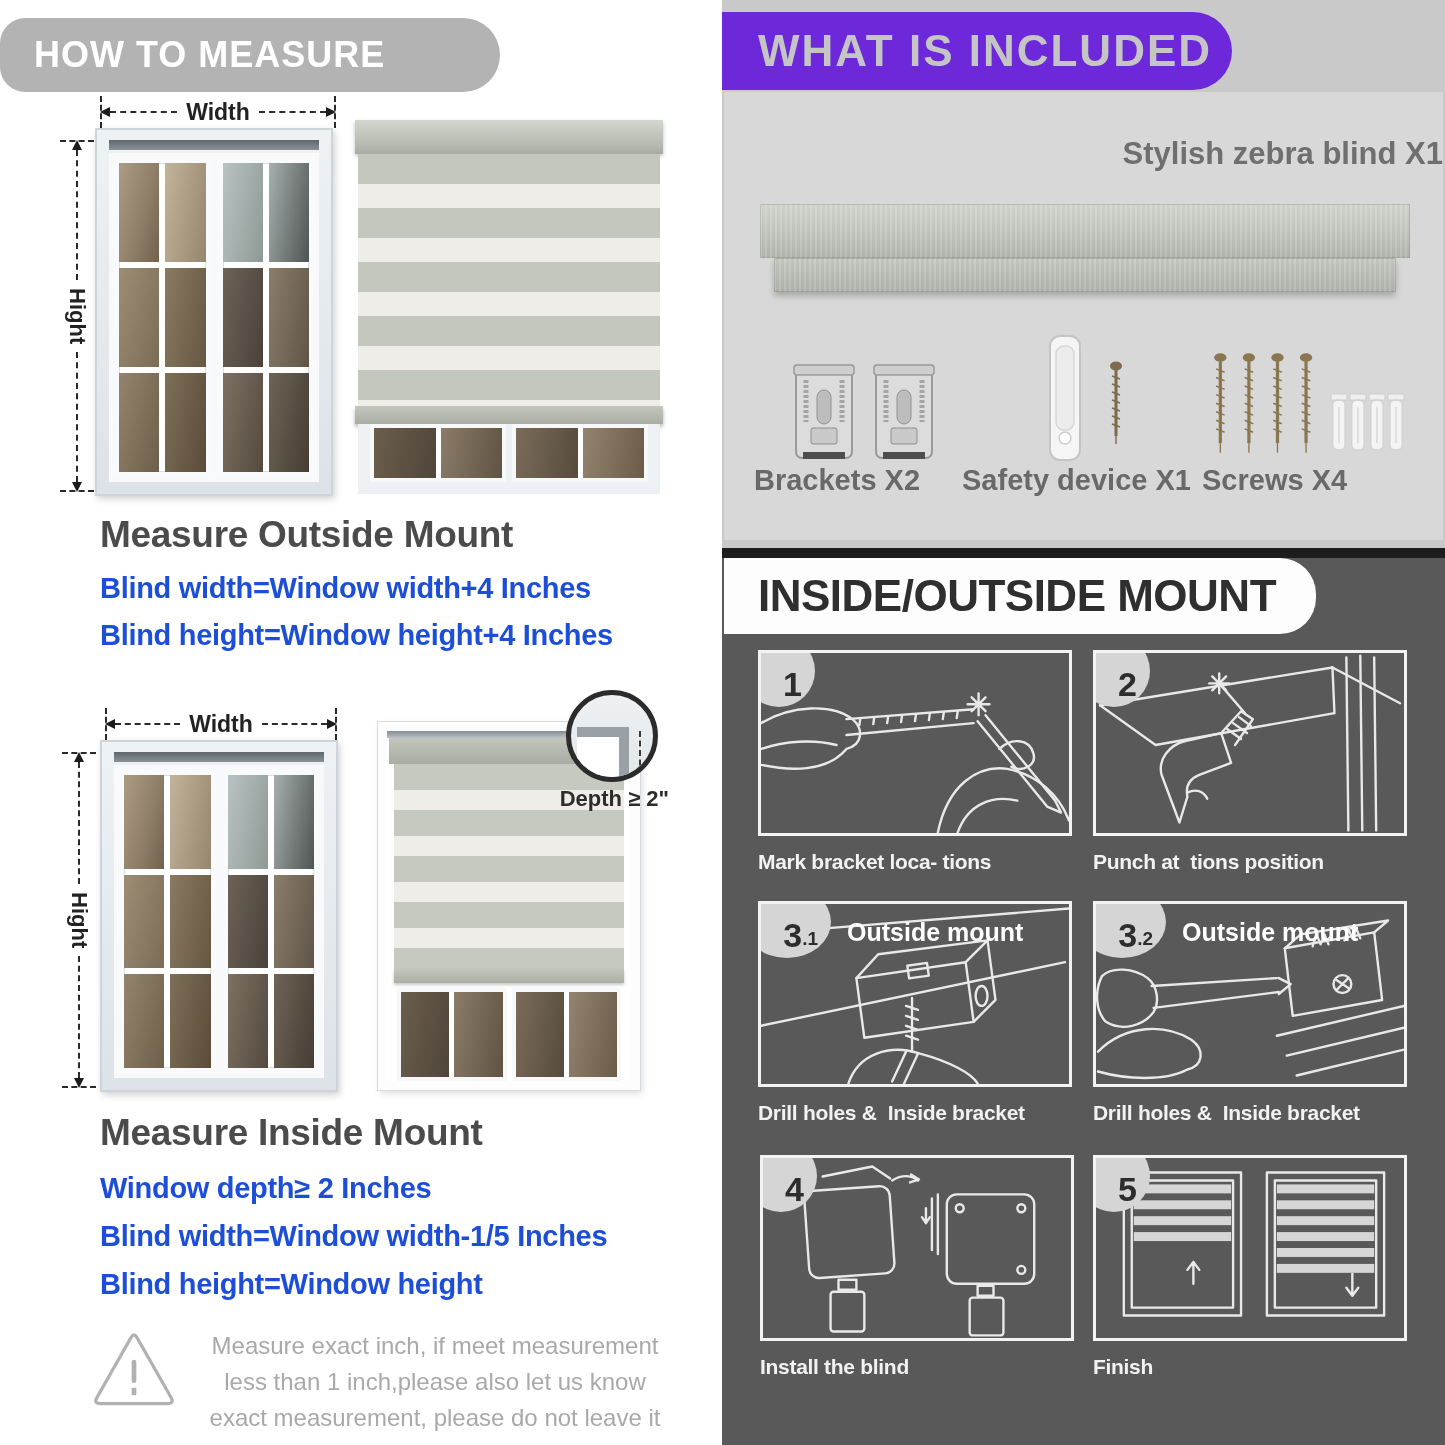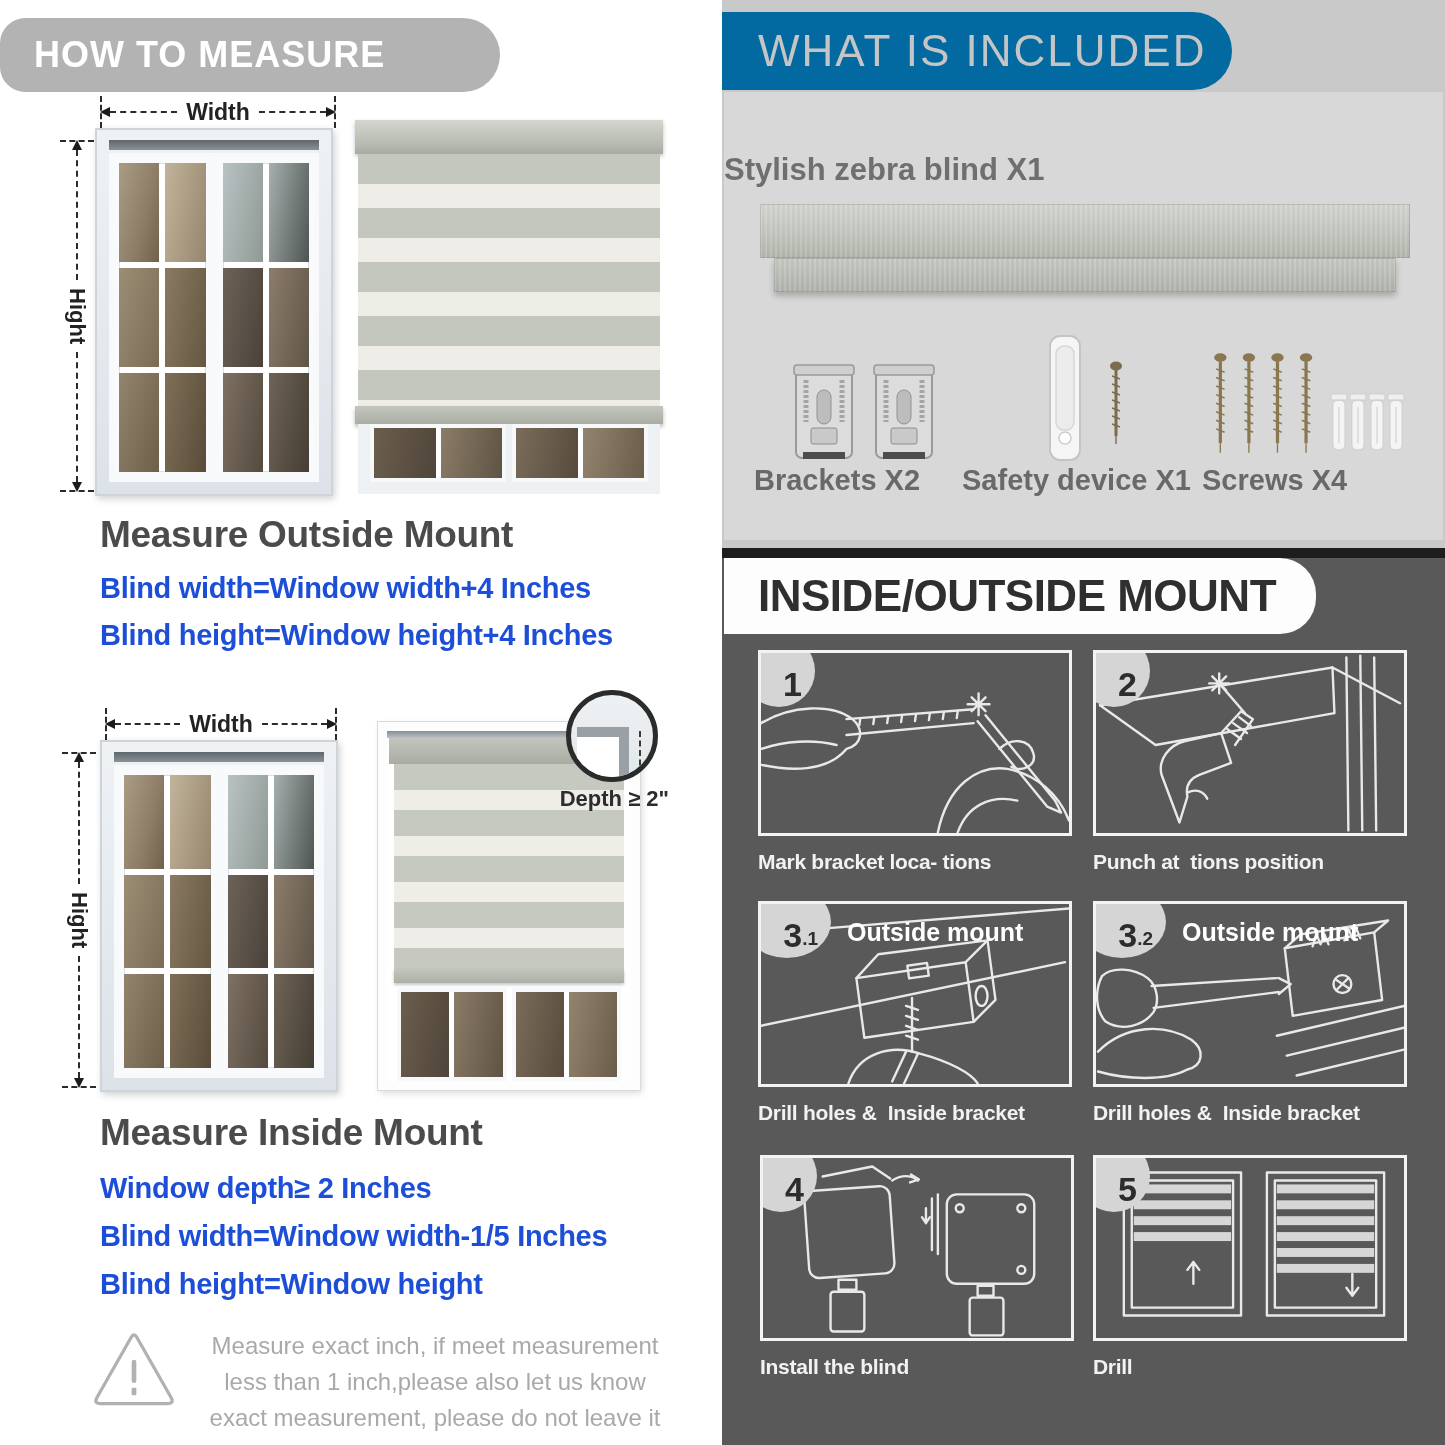--- a/index.html
+++ b/index.html
@@ -89,26 +89,26 @@
     font-size:22px; font-weight:bold; color:#2d2d2d; z-index:6; }
 
   .mhead { position:absolute; font-size:37px; font-weight:bold; color:#4b4b4b; letter-spacing:-.3px; }
   .mline { position:absolute; font-size:29px; font-weight:bold; color:#1d4ed8; letter-spacing:-.3px; }
 
   .warn-wrap { position:absolute; left:92px; top:1328px; width:580px; display:flex; gap:24px;text-align:center; }
   .warn-text { font-size:24px; color:#a9a9a9; line-height:36px; width:470px; }
 
   
   #right-top { position:absolute; left:722px; top:0; width:723px; height:548px; background:#c9c9c9; }
-  .hdr-white { position:absolute; left:0; top:12px; width:510px; height:78px; background:#0369a1;
+  .hdr-white { position:absolute; left:0; top:12px; width:510px; height:78px; background:#6d28d9;
     border-radius:0 40px 40px 0; display:flex; align-items:center; padding-left:36px;
-    font-size:44px; font-weight:normal; color:#c5c5c5; letter-spacing:2px; }
+    font-size:44px; font-weight:bold; color:#c5c5c5; letter-spacing:2px; }
   .inc-panel { position:absolute; left:2px; top:92px; width:719px; height:448px; background:#d8d8d8; }
-  .product-label { position:absolute; left:0; right:0; top:44px; text-align:left;
-    font-size:31px; font-weight:bold; color:#6f6f6f;margin-top:16px; }
+  .product-label { position:absolute; left:0; right:0; top:44px; text-align:right;
+    font-size:31px; font-weight:bold; color:#6f6f6f; }
   .bar-top { position:absolute; left:36px; top:112px; width:650px; height:54px;
     background:linear-gradient(180deg,#d3d6cf 0%,#c2c6be 55%,#b2b6ad 100%);
     box-shadow:inset 0 0 0 1px rgba(130,135,125,.35); }
   .bar-top::after, .bar-bottom::after { content:""; position:absolute; inset:0;
     background:repeating-linear-gradient(90deg, rgba(255,255,255,.10) 0 2px, rgba(0,0,0,.02) 2px 5px); }
   .bar-bottom { position:absolute; left:50px; top:166px; width:622px; height:34px;
     background:linear-gradient(180deg,#c6c9c2,#b0b3ac);
     box-shadow:0 4px 6px rgba(0,0,0,.22), inset 0 0 0 1px rgba(120,125,115,.35); }
   .hw-item { position:absolute; top:238px; height:136px; display:flex; align-items:flex-end;
     justify-content:center; gap:14px; }
@@ -501,14 +501,14 @@
       <rect x="182" y="58" width="98" height="9" fill="#d6d6d6"></rect>
       <rect x="182" y="74" width="98" height="9" fill="#d6d6d6"></rect>
       <rect x="182" y="90" width="98" height="9" fill="#d6d6d6"></rect>
       <rect x="182" y="106" width="98" height="9" fill="#d6d6d6"></rect>
       <path class="ink" d="M258,116 l0,22 m-6,-8 l6,8 l6,-8" stroke="#dcdcdc"></path>
     </svg>
     <div class="badge">
       <span class="n">5</span>
     </div>
   </div>
-  <p class="caption" style="left:371px; top:797px;">Drill</p>
+  <p class="caption" style="left:371px; top:797px;">Finish</p>
 </div>
 
 </body></html>

